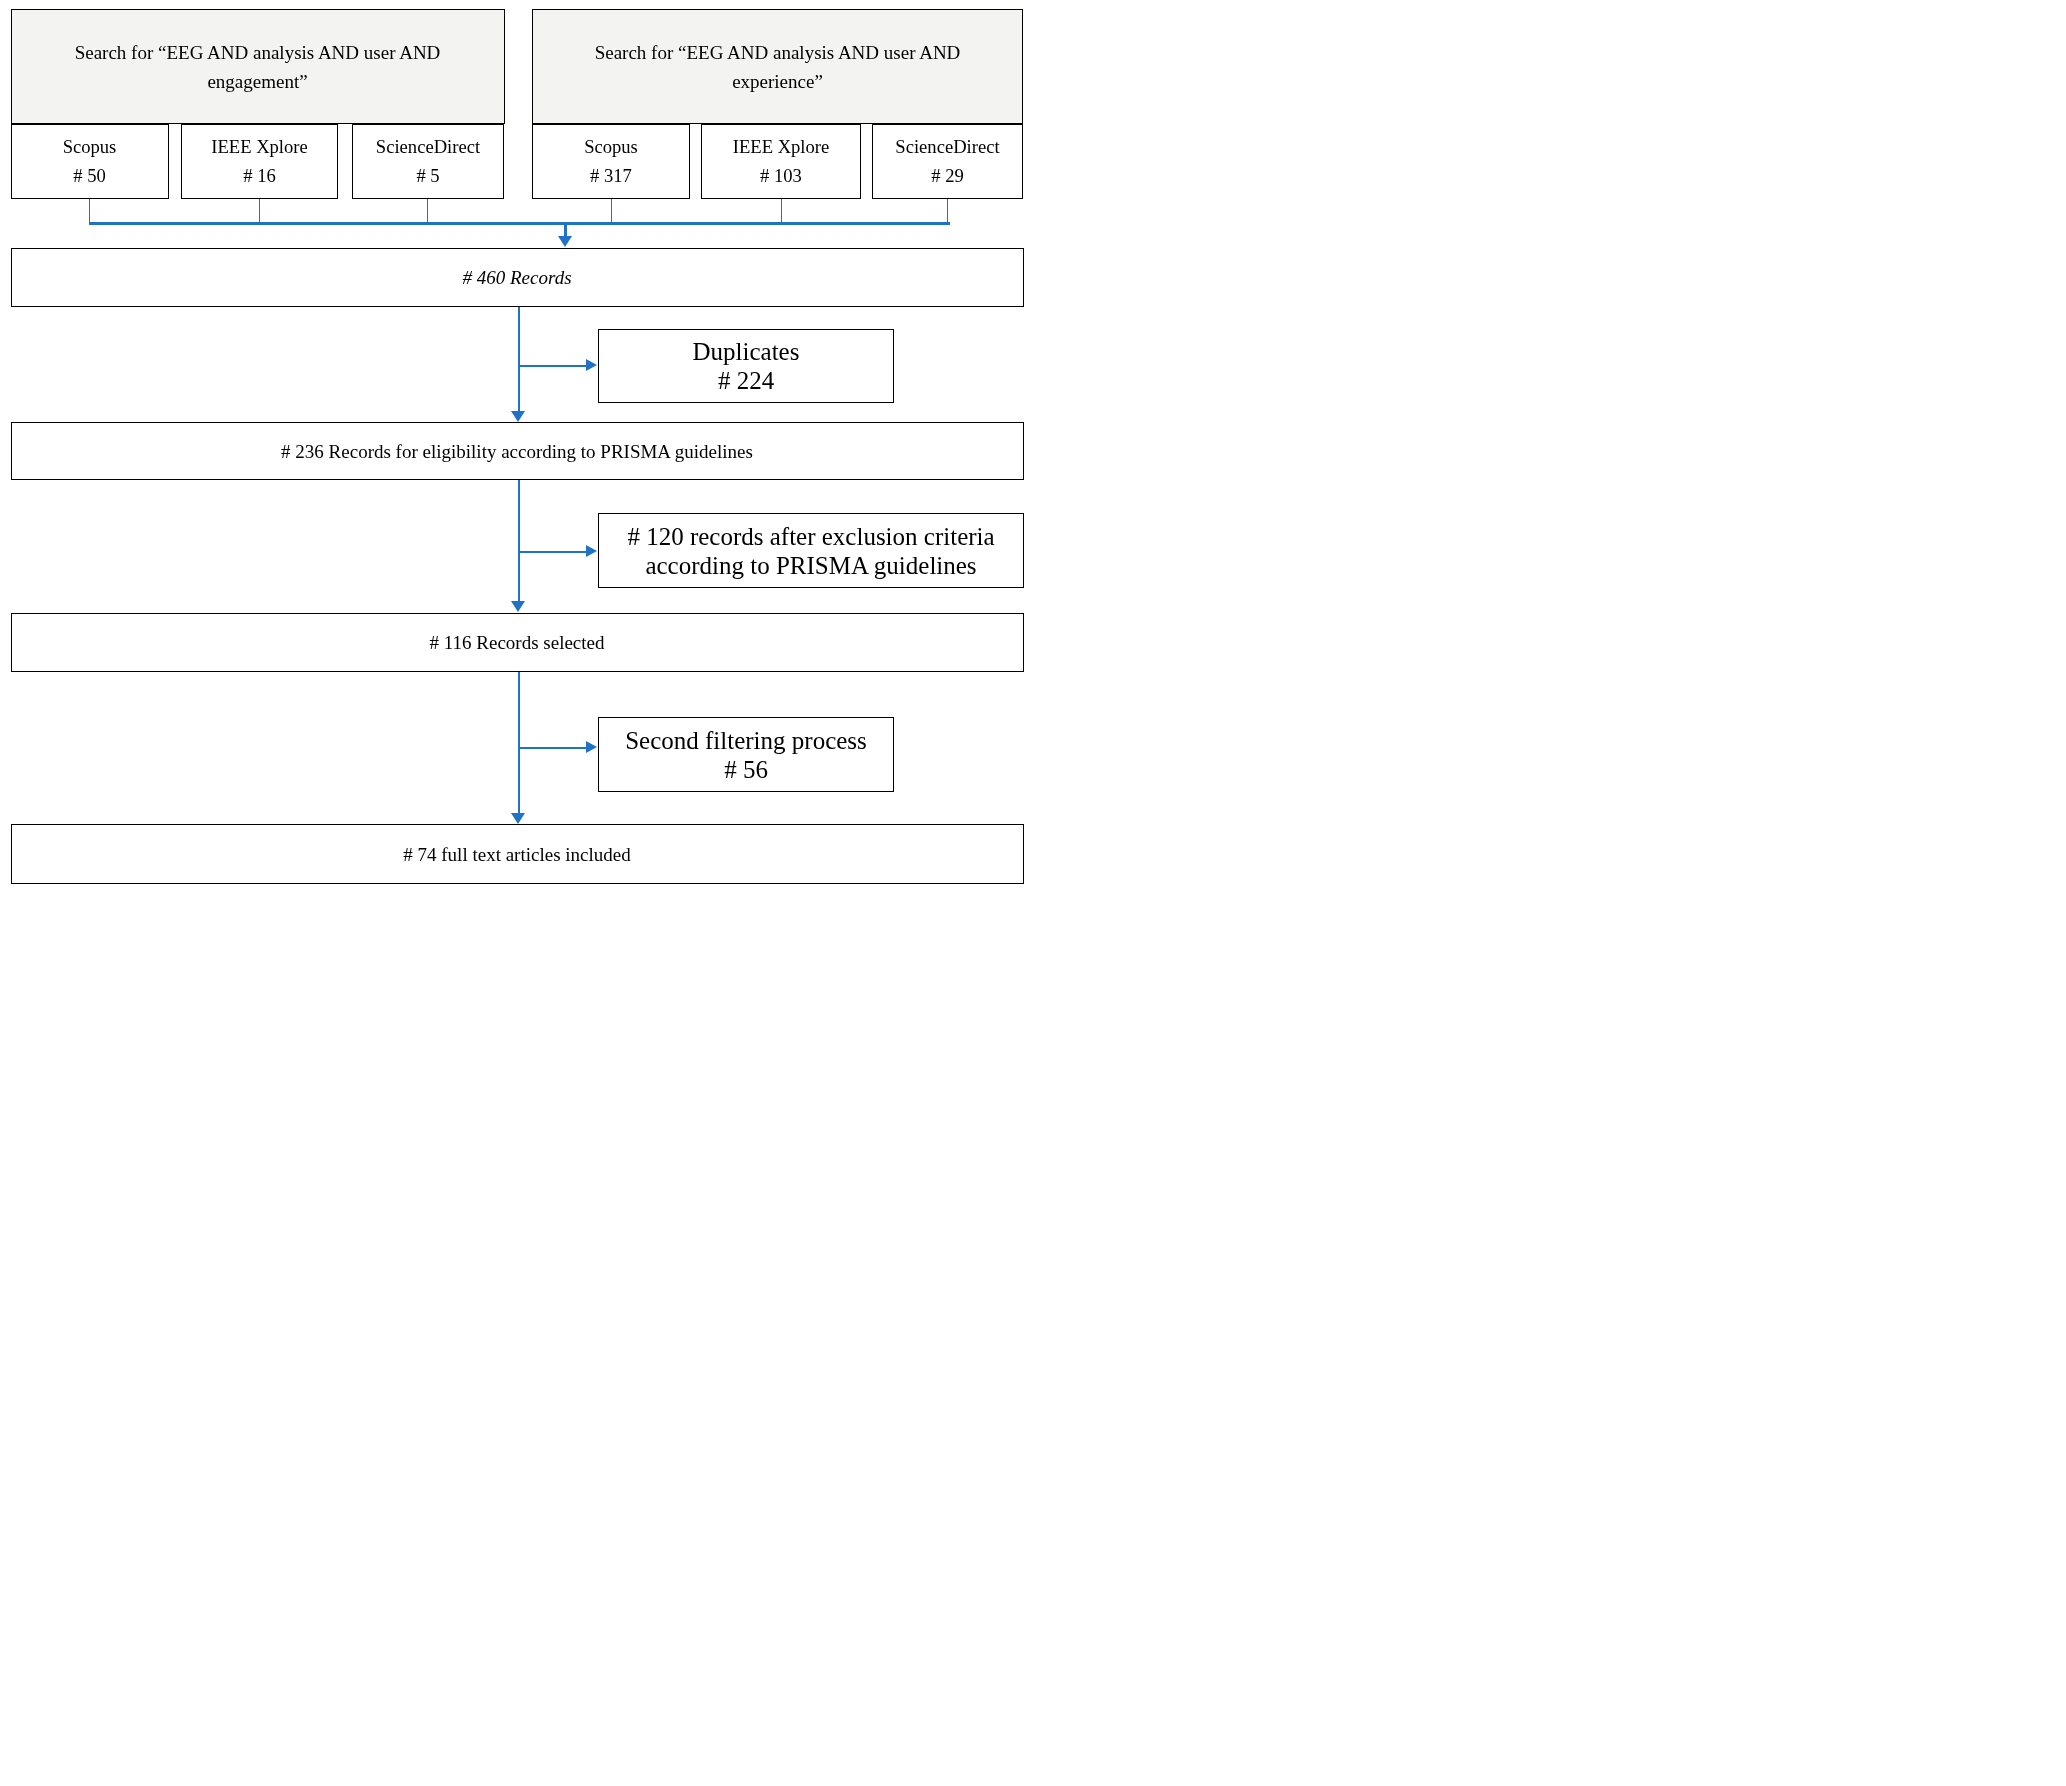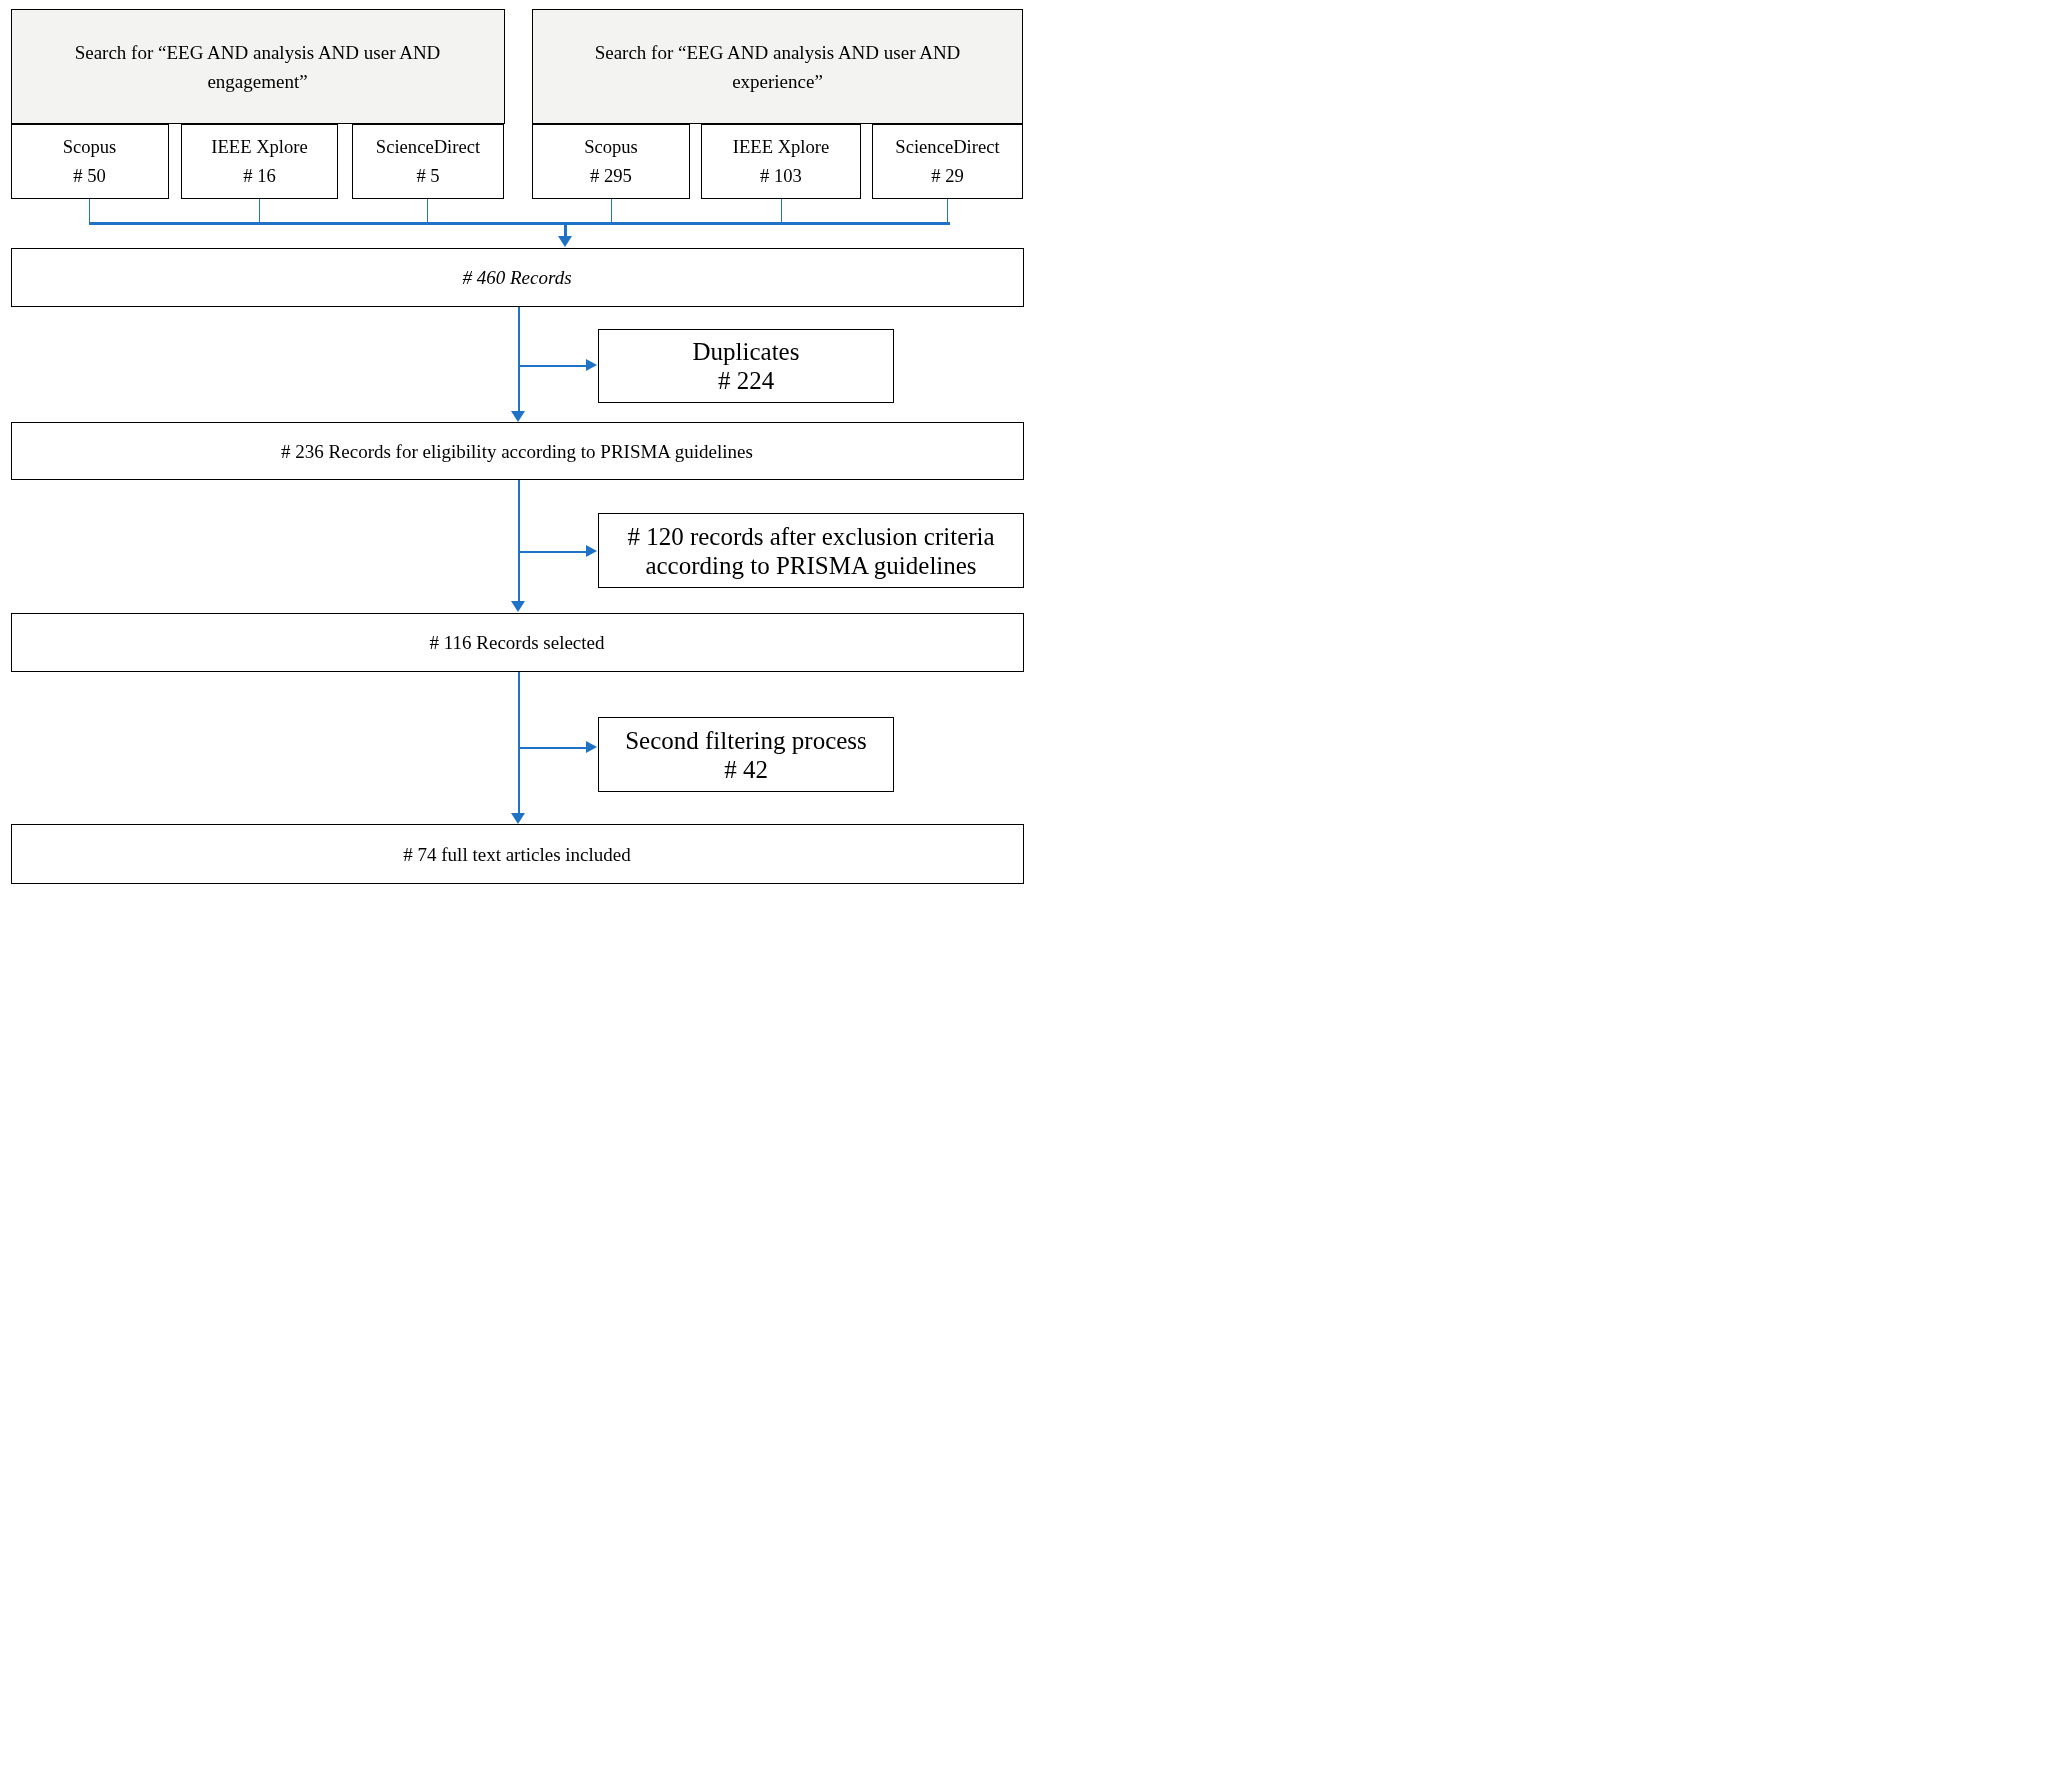--- a/index.html
+++ b/index.html
@@ -53,21 +53,21 @@
     <div>IEEE Xplore</div>
     <div># 16</div>
   </div>
   <div class="box source-box" style="left:352px;top:124px;width:152px;height:75px;">
     <div>ScienceDirect</div>
     <div># 5</div>
   </div>
 
   <div class="box source-box" style="left:532px;top:124px;width:158px;height:75px;">
     <div>Scopus</div>
-    <div># 295</div>
+    <div># 317</div>
   </div>
   <div class="box source-box" style="left:701px;top:124px;width:160px;height:75px;">
     <div>IEEE Xplore</div>
     <div># 103</div>
   </div>
   <div class="box source-box" style="left:872px;top:124px;width:151px;height:75px;">
     <div>ScienceDirect</div>
     <div># 29</div>
   </div>
 
@@ -111,21 +111,21 @@
   <div class="box big-box" style="left:10.5px;top:613px;width:1013px;height:59px;justify-content:center;">
     <div># 116 Records selected</div>
   </div>
 
   <div class="vline" style="left:518px;top:672px;width:1.9px;height:142px;"></div>
   <div class="arrowhead-down" style="left:511px;top:813px;"></div>
   <div class="hline" style="left:519px;top:747px;width:68px;height:1.9px;"></div>
   <div class="arrowhead-right" style="left:586px;top:741px;"></div>
   <div class="box side-box" style="left:598px;top:717px;width:296px;height:75px;">
     <div>Second filtering process</div>
-    <div># 42</div>
+    <div># 56</div>
   </div>
 
   <div class="box big-box" style="left:10.5px;top:824px;width:1013px;height:60px;">
     <div># 74 full text articles included</div>
   </div>
 
 </div>
 
 
 </body></html>

